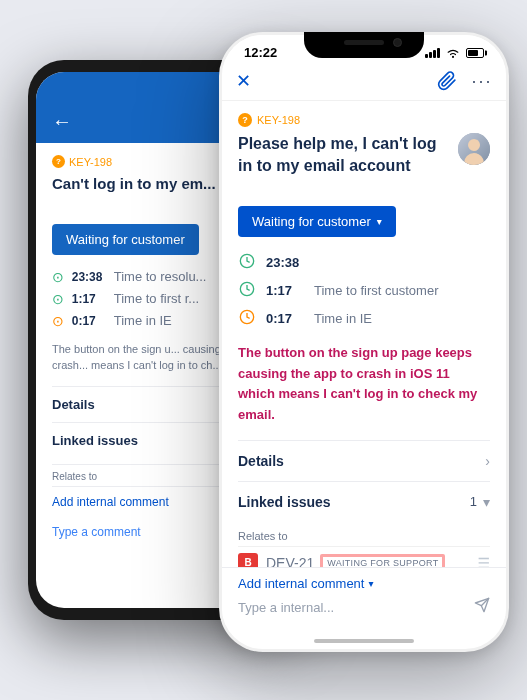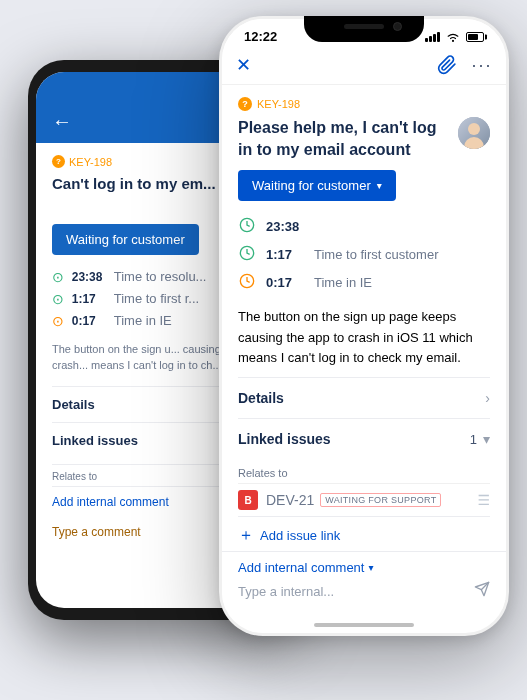--- a/index.html
+++ b/index.html
@@ -144,29 +144,29 @@
     .back-add-comment {
       font-size: 12px;
       color: #0052cc;
       padding: 8px 0;
       border-top: 1px solid #ebecf0;
       margin-top: 4px;
     }
 
     .back-type-comment {
       font-size: 12px;
-      color: #a16207;
+      color: #3b82f6;
       padding: 8px 0;
     }
 
     
     .phone-front {
       position: absolute;
       right: 18px;
-      top: 16px;
+      top: 32px;
       width: 290px;
       height: 620px;
       background: #f0f0f0;
       border-radius: 44px;
       box-shadow: 0 24px 80px rgba(0,0,0,0.35), 0 4px 16px rgba(0,0,0,0.15);
       overflow: hidden;
     }
 
     .phone-front-inner {
       position: absolute;
@@ -298,21 +298,21 @@
       justify-content: center;
       color: #fff;
       font-size: 9px;
       font-weight: 700;
     }
 
     .issue-title-row {
       display: flex;
       align-items: flex-start;
       justify-content: center;
-      margin-bottom: 8px;
+      margin-bottom: 28px;
     }
 
     .issue-title {
       font-size: 16px;
       font-weight: 600;
       color: #172b4d;
       line-height: 1.4;
       flex: 1;
       margin-right: 8px;
     }
@@ -407,23 +407,24 @@
       width: 38px;
     }
 
     .t-label {
       font-size: 13px;
       color: #6b778c;
     }
 
     .issue-description {
       font-size: 13px;
-      color: #000000;
+      color: #be185d;
       line-height: 1.6;
-      margin-bottom: 8px;
+      margin-bottom: 14px;
+      font-weight: bold;
     }
 
     .section-row {
       display: flex;
       align-items: center;
       justify-content: space-between;
       padding: 12px 0;
       border-top: 1px solid #ebecf0;
       cursor: pointer;
     }
@@ -496,21 +497,21 @@
     }
 
     .linked-issue-key {
       font-size: 14px;
       color: #6b778c;
     }
 
     .linked-status-badge {
       font-size: 9px;
       color: #6b778c;
-      border: 1px solid #fca5a5;
+      border: 3px solid #fca5a5;
       border-radius: 2px;
       padding: 1px 4px;
       font-weight: 500;
       letter-spacing: 0.3px;
     }
 
     .linked-drag-handle {
       color: #c0c9d4;
       font-size: 14px;
     }

